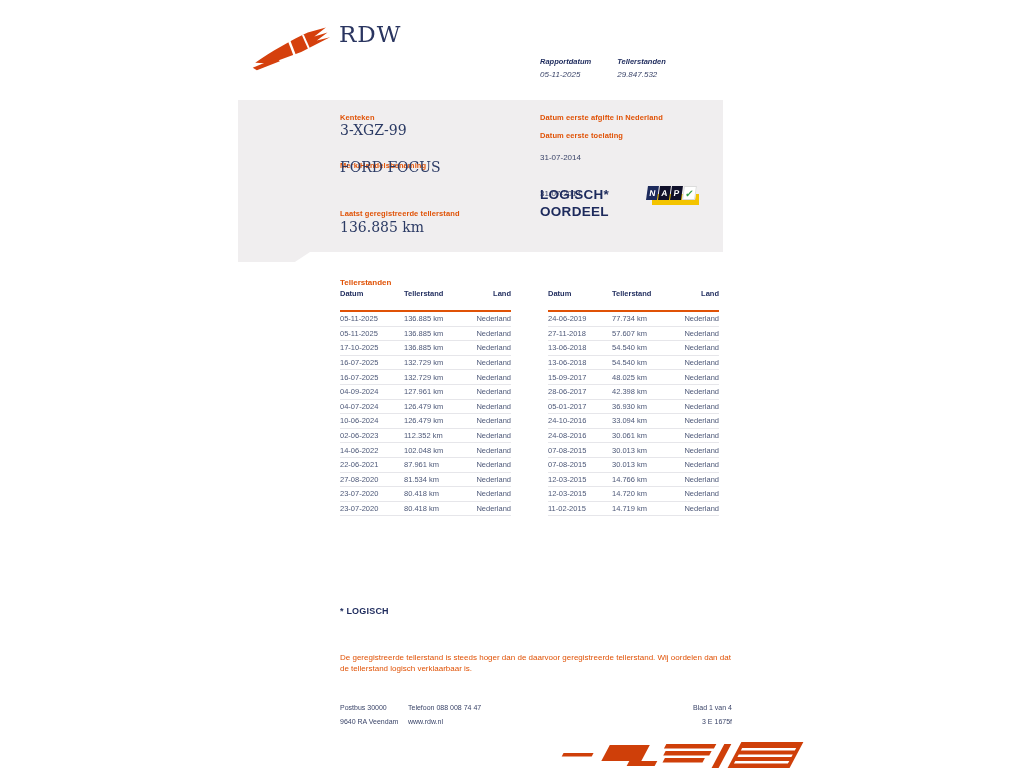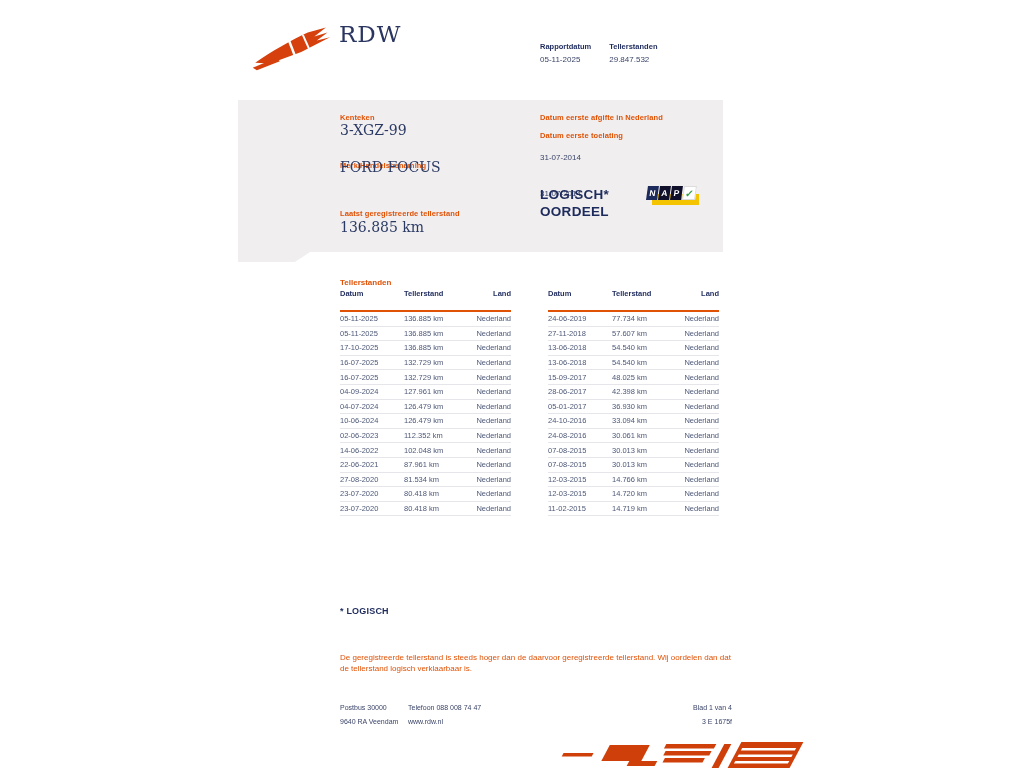--- a/index.html
+++ b/index.html
@@ -6,21 +6,21 @@
   html,body { background:#ffffff; }
   #page {
     position:relative; width:1024px; height:768px; overflow:hidden;
     background:#ffffff; font-family:"Liberation Sans", sans-serif; color:#1d2a5c;
   }
   .abs { position:absolute; }
 
   
   #logo-text { left:339px; top:21px; font-family:"DejaVu Serif", serif; font-size:23px; letter-spacing:1px; color:#2a3560; }
   #doc-title { left:540px; top:26px; font-family:"DejaVu Serif", serif; font-size:17px; font-weight:bold; color:#dd4e0c; letter-spacing:-0.2px; }
-  #report-meta { left:540px; top:42px; display:flex; gap:18px; }
+  #report-meta { left:540px; top:57px; display:flex; gap:26px;font-style:italic; }
   .meta-label { font-size:7.5px; font-weight:bold; color:#1d2a5c; }
   .meta-value { font-size:8px; color:#3b4569; margin-top:4px; }
 
   
   #panel { left:238px; top:100px; width:485px; height:152px; background:#f0eeef; }
   #panel-tab { left:238px; top:252px; width:72px; height:10px; background:#f0eeef;
     clip-path:polygon(0 0, 100% 0, 79% 100%, 0 100%); }
   .field-label { font-size:7.5px; font-weight:bold; color:#e05206; letter-spacing:.1px; }
   .field-value-big { font-family:"DejaVu Serif", serif; font-size:14px; color:#2b3a64; }
   .field-value-sm { font-size:8px; color:#3b4569;margin-top:29px; }

